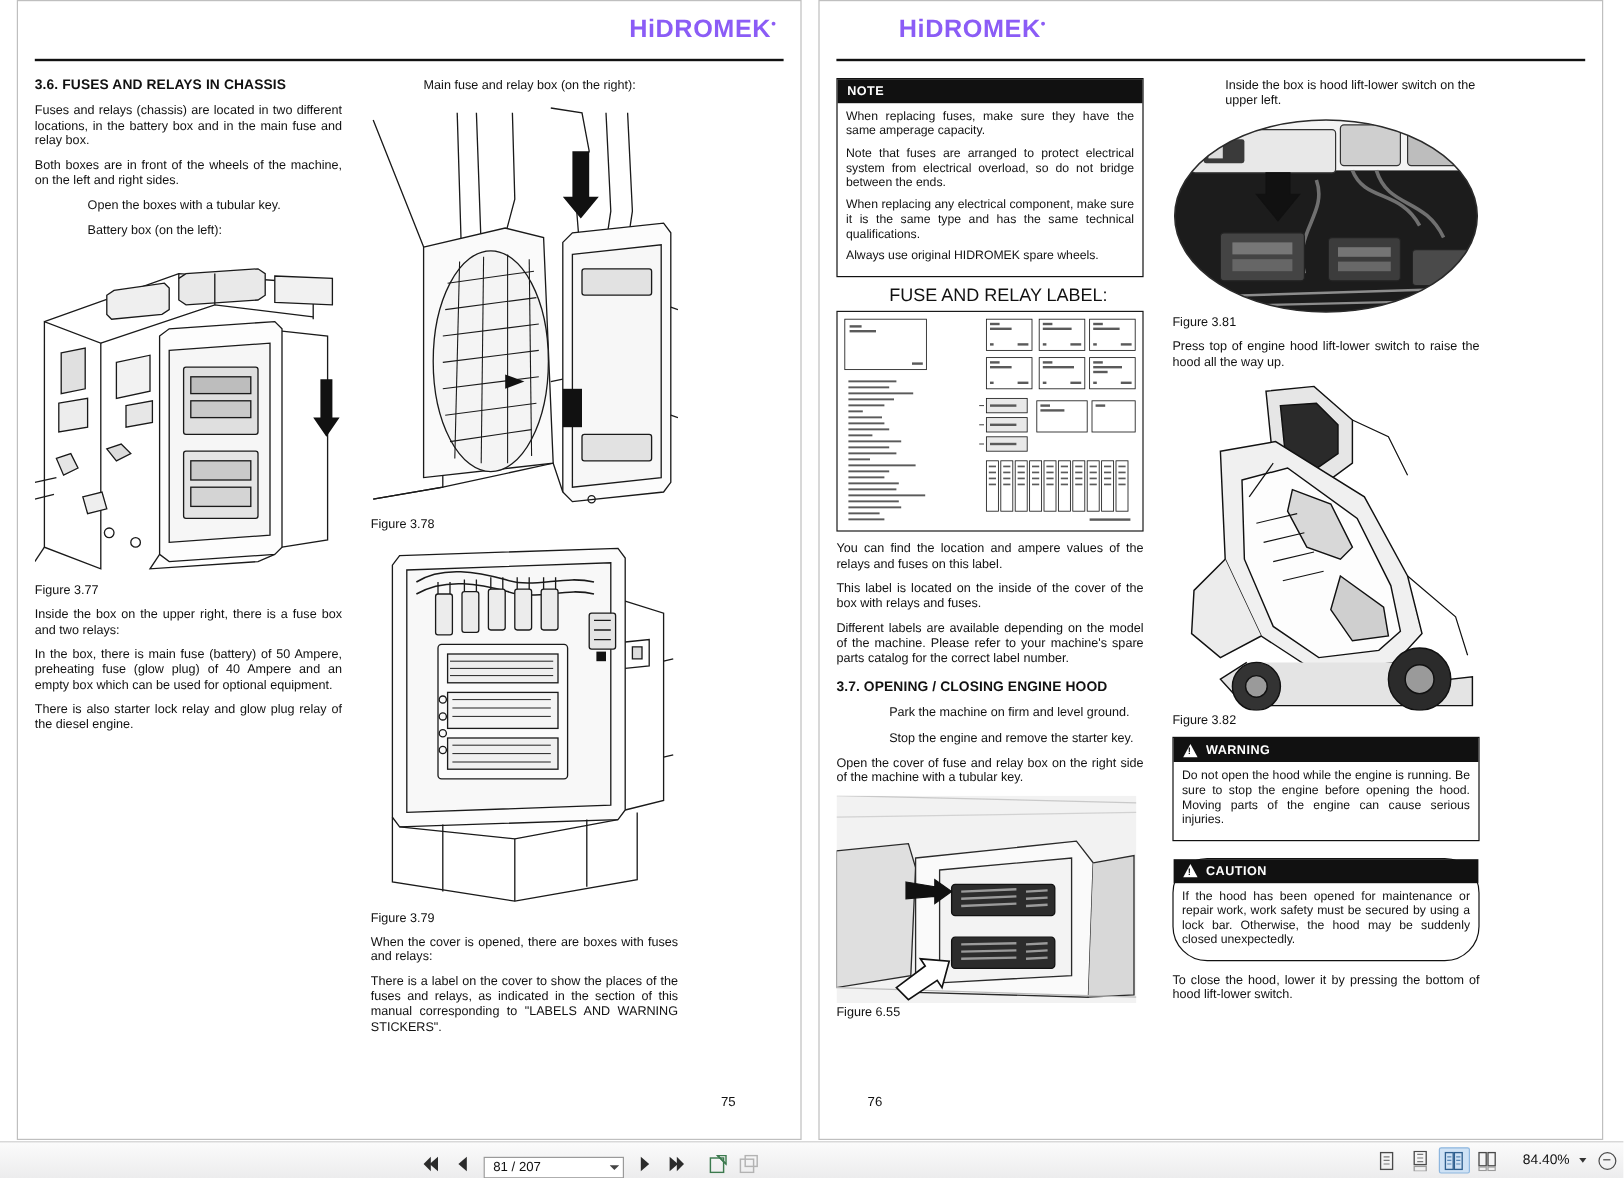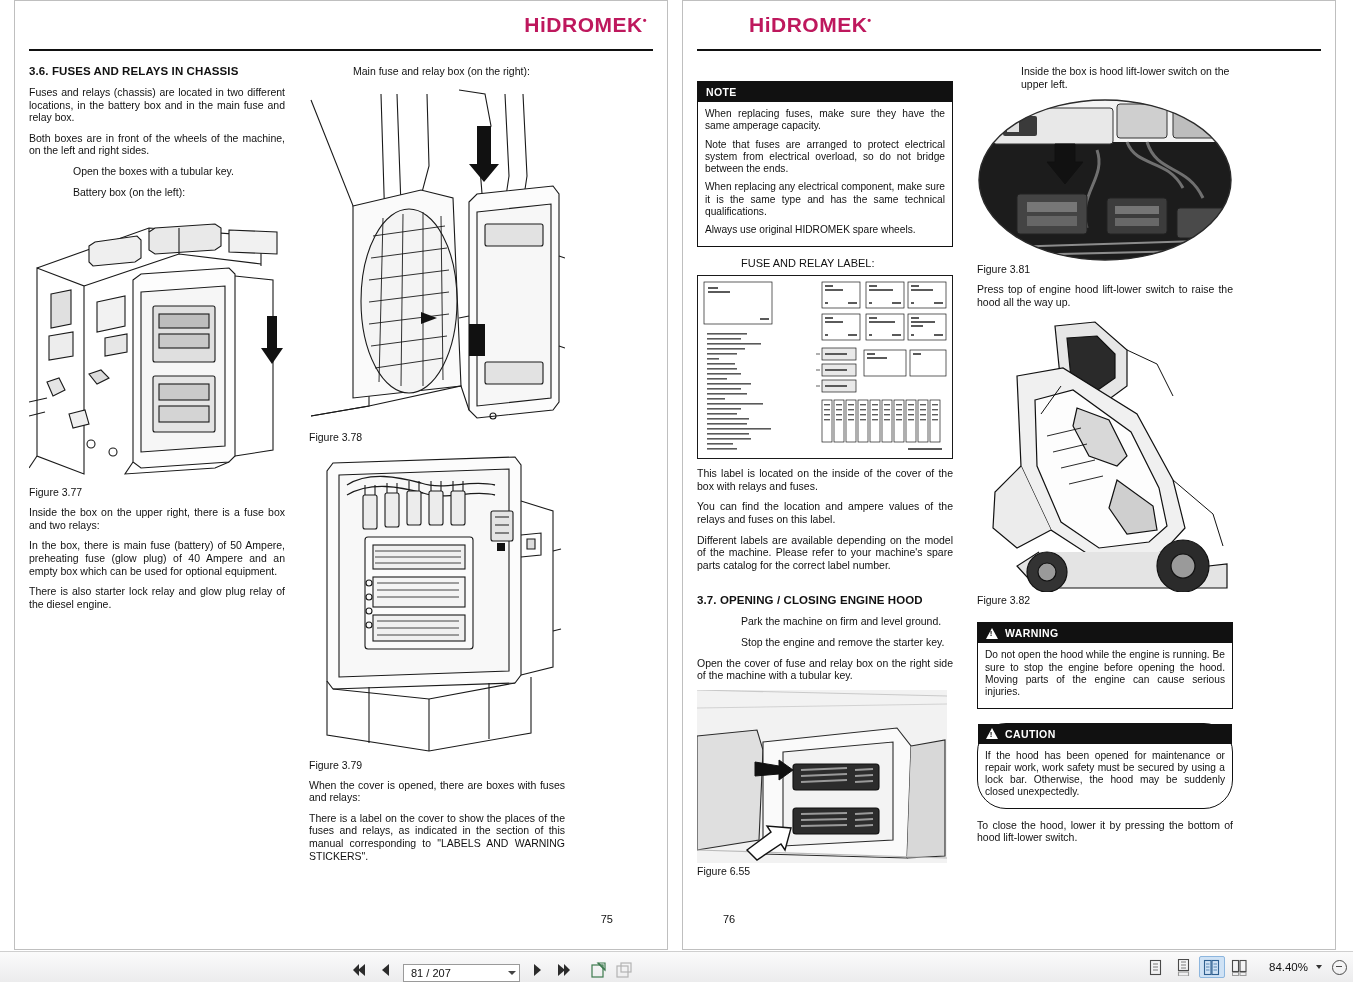--- a/index.html
+++ b/index.html
@@ -28,21 +28,21 @@
 
   .brandbar{
     position:relative;
     height:40px;
     margin:8px 14px 0 14px;
     border-bottom:2.5px solid #111;
   }
   .brand{
     position:absolute;right:6px;top:4px;
     font-size:21px;font-weight:bold;letter-spacing:0.5px;
-    color:#be185d;font-family:"Liberation Sans", sans-serif;
+    color:#8b5cf6;font-family:"Liberation Sans", sans-serif;
   }
   .brand .dot{font-size:11px;vertical-align:super;}
   .brand-left{left:52px;right:auto;}
 
   .cols{
     display:flex;
     padding:14px 14px 0 14px;
     gap:24px;
     box-sizing:border-box;
   }
@@ -59,21 +59,21 @@
     hyphens:none;
   }
   p.t.nj{text-align:left;padding-left:44px;}
   .fig-cap{font-size:10.5px;color:#111;margin:0 0 8px 0;}
 
   
   .fig{position:relative;background:#fff;overflow:hidden;}
   .fig svg{display:block;}
 
   
-  .adm{border:1.5px solid #111;margin:16px 0 10px 0;background:#fff;}
+  .adm{border:1.5px solid #111;margin:0 0 10px 0;background:#fff;}
   .adm .hd{
     background:#111;color:#fff;font-size:10.5px;font-weight:bold;
     padding:4px 8px;display:flex;align-items:center;gap:7px;letter-spacing:0.4px;
   }
   .adm .bd{padding:6px 7px 3px 7px;}
   .adm .bd p{font-size:10.2px;line-height:12.3px;margin:0 0 6px 0;text-align:justify;color:#111;}
   .tri{
     width:0;height:0;border-left:6px solid transparent;border-right:6px solid transparent;
     border-bottom:11px solid #fff;position:relative;flex:none;
   }
@@ -328,21 +328,21 @@
             <span>NOTE</span>
           </div>
           <div class="bd">
             <p>When replacing fuses, make sure they have the same amperage capacity.</p>
             <p>Note that fuses are arranged to protect electrical system from electrical overload, so do not bridge between the ends.</p>
             <p>When replacing any electrical component, make sure it is the same type and has the same technical qualifications.</p>
             <p>Always use original HIDROMEK spare wheels.</p>
           </div>
         </div>
 
-        <p class="t nj" style="font-size:11px;margin-bottom:6px;">FUSE AND RELAY LABEL:</p>
+        <p class="t nj" style="font-size:15px;margin-bottom:6px;">FUSE AND RELAY LABEL:</p>
 
         <div class="fig" style="height:184px;border:1px solid #1a1a1a;box-sizing:border-box;">
           <svg width="254" height="182" viewBox="0 0 254 182">
             <g fill="none" stroke="#1a1a1a" stroke-width="0.7">
               <rect x="6" y="6" width="68" height="42" fill="#fff"></rect>
               <rect x="124" y="6" width="38" height="26" fill="#fff"></rect>
               <rect x="168" y="6" width="38" height="26" fill="#fff"></rect>
               <rect x="210" y="6" width="38" height="26" fill="#fff"></rect>
               <rect x="124" y="38" width="38" height="26" fill="#fff"></rect>
               <rect x="168" y="38" width="38" height="26" fill="#fff"></rect>
@@ -471,25 +471,25 @@
                   <rect x="234" y="133" width="6" height="1.4"></rect>
                   <rect x="234" y="138" width="6" height="1.4"></rect>
                   <rect x="234" y="143" width="6" height="1.4"></rect>
               </g>
               <rect x="210" y="172" width="34" height="2"></rect>
             </g>
           </svg>
         </div>
         <div style="height:8px;"></div>
 
+        <p class="t">You can find the location and ampere values of the relays and fuses on this label.</p>
         <p class="t">This label is located on the inside of the cover of the box with relays and fuses.</p>
-        <p class="t">You can find the location and ampere values of the relays and fuses on this label.</p>
         <p class="t">Different labels are available depending on the model of the machine. Please refer to your machine's spare parts catalog for the correct label number.</p>
 
-        <h2 class="sec" style="margin-top:23px;">3.7. OPENING / CLOSING ENGINE HOOD</h2>
+        <h2 class="sec" style="margin-top:12px;">3.7. OPENING / CLOSING ENGINE HOOD</h2>
         <p class="t nj">Park the machine on firm and level ground.</p>
         <p class="t nj">Stop the engine and remove the starter key.</p>
         <p class="t">Open the cover of fuse and relay box on the right side of the machine with a tubular key.</p>
 
         <div class="fig" style="height:175px;">
           <svg width="250" height="173" viewBox="0 0 250 173">
             <rect x="0" y="0" width="250" height="173" fill="#f2f2f2"></rect>
             <g fill="none" stroke="#2a2a2a" stroke-width="1.1">
               <path d="M0 46 L60 40 L66 60 L62 150 L0 160 Z" fill="#dfdfdf"></path>
               <path d="M66 52 L200 38 L214 56 L210 168 L66 164 Z" fill="#fafafa"></path>

